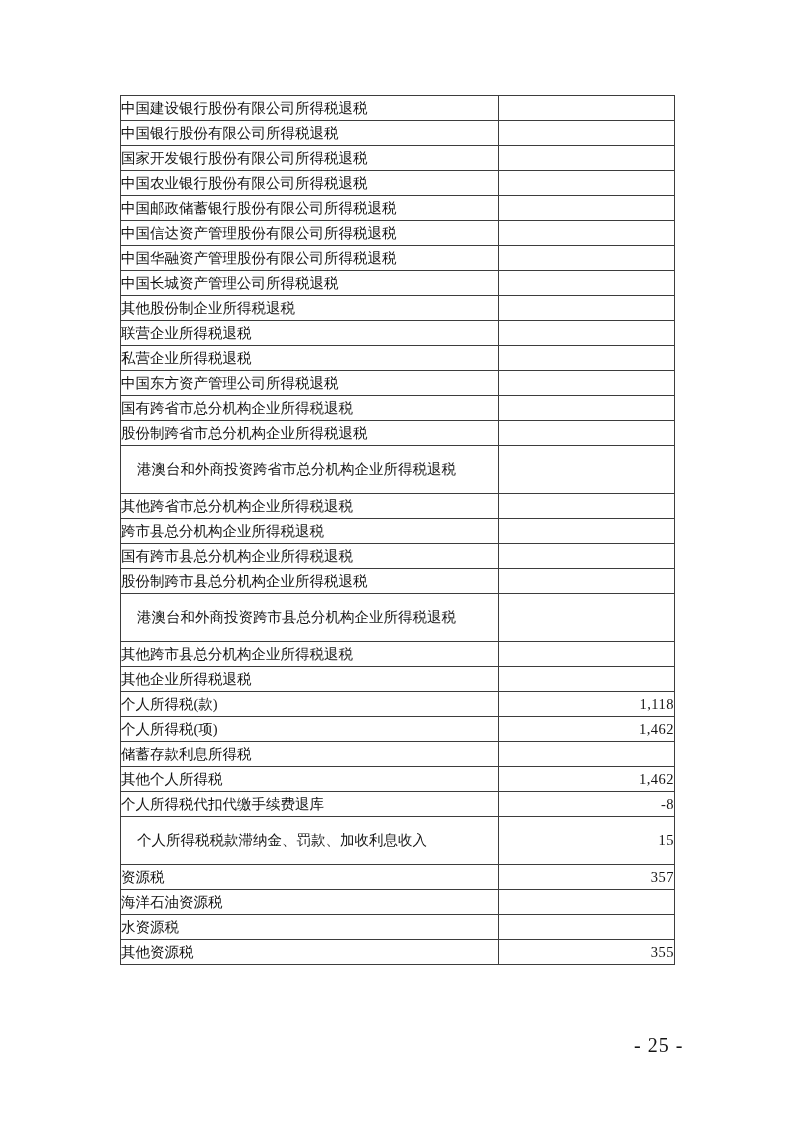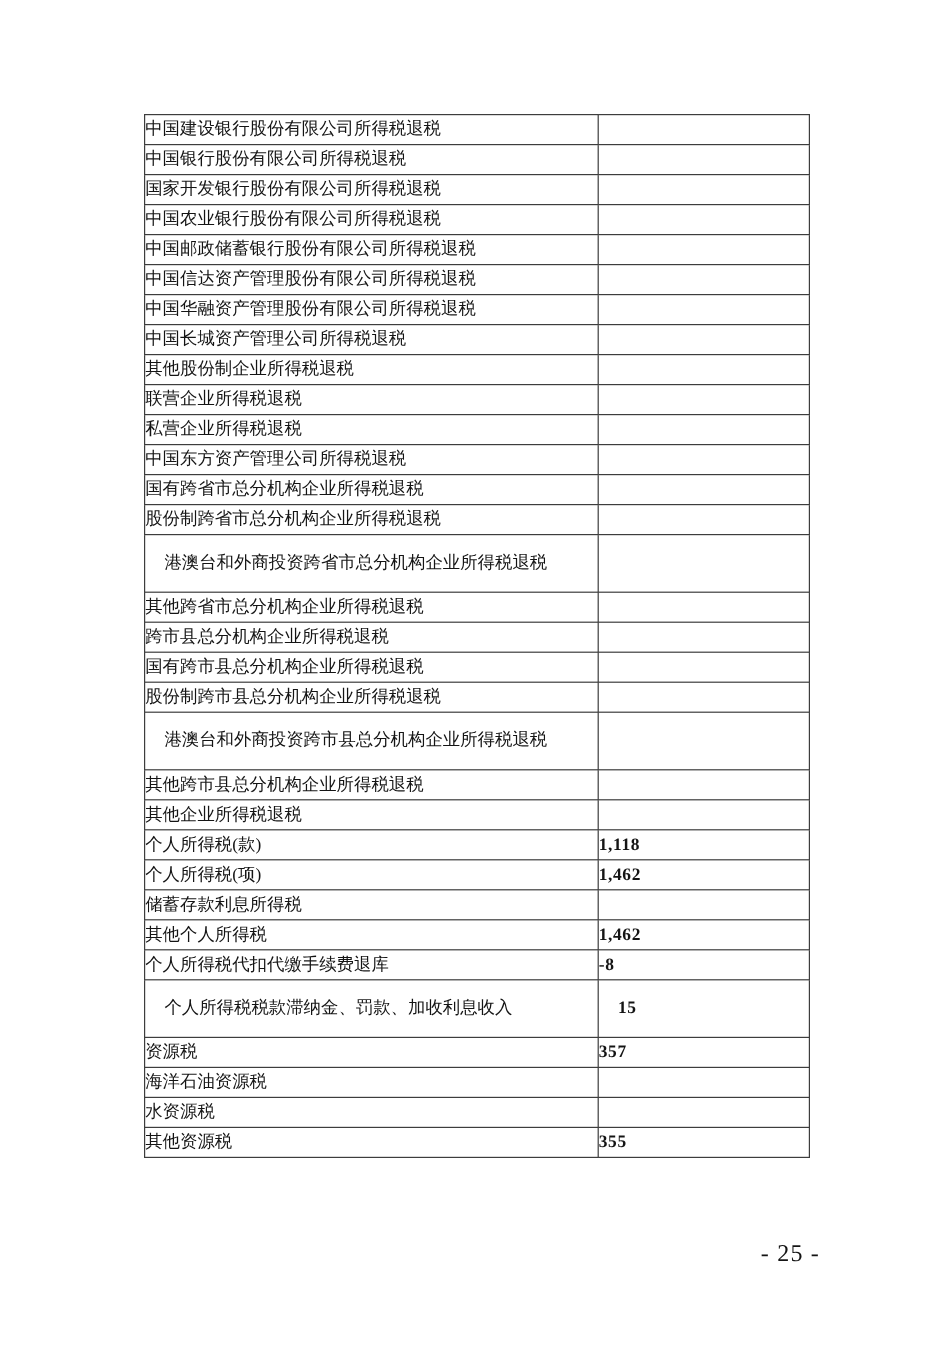--- a/index.html
+++ b/index.html
@@ -32,24 +32,23 @@
     vertical-align: middle;
     padding: 0;
   }
   td.label-cell {
     width: 377px;
     white-space: nowrap;
     overflow: hidden;
   }
   td.value-cell {
     width: 175px;
-    text-align: left;
+    text-align: right;
     padding-right: 5px;
     letter-spacing: 0.5px;
-    font-weight: bold;
   }
   .indent-0 { padding-left: 27px; }
   .indent-1 { padding-left: 40px; }
   .indent-2 { padding-left: 55px; }
   tr.row-standard td { height: 24px; }
   tr.row-tall td { height: 47px; padding-left: 16px; }
   .page-number {
     position: absolute;
     left: 634px;
     top: 1034px;

